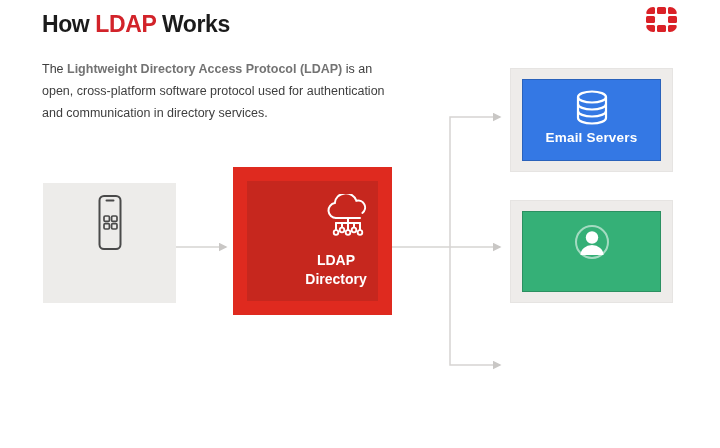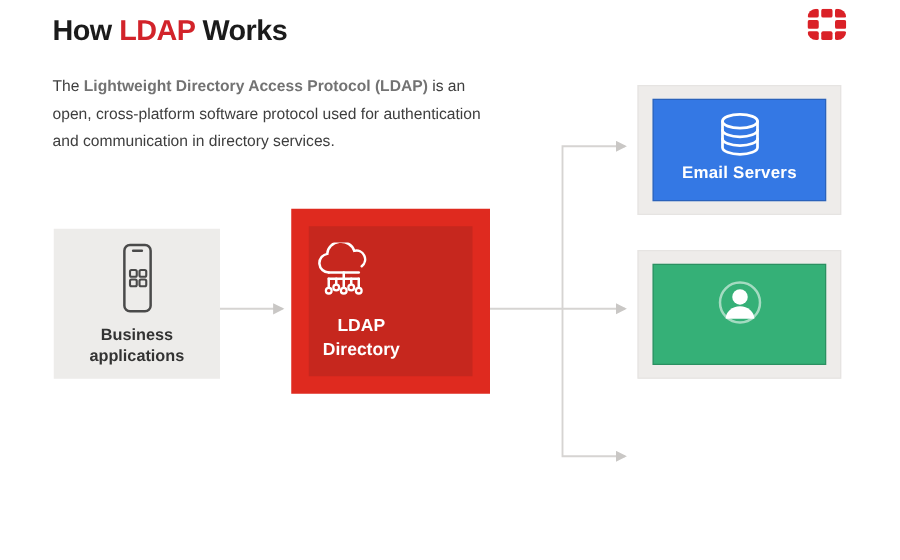--- a/index.html
+++ b/index.html
@@ -19,21 +19,21 @@
   .logo div.hole{background:transparent;}
   
   .wires{position:absolute;left:0;top:0;z-index:0;}
   
   .source-box{position:absolute;left:43px;top:183px;width:133px;height:120px;background:#edecea;z-index:1;
     display:flex;flex-direction:column;align-items:center;justify-content:flex-start;padding-top:11px;box-sizing:border-box;}
   .source-box .lbl{margin-top:7px;width:104px;text-align:center;font-size:13px;font-weight:700;color:#333;line-height:17px;}
   
   .hub-box{position:absolute;left:233px;top:167px;width:159px;height:148px;background:#df2a1f;z-index:1;
     padding:14px;box-sizing:border-box;}
-  .hub-inner{width:100%;height:100%;background:#c6271e;display:flex;flex-direction:column;align-items:flex-start;
+  .hub-inner{width:100%;height:100%;background:#c6271e;display:flex;flex-direction:column;align-items:flex-end;
     justify-content:center;box-sizing:border-box;}
   .hub-inner .lbl{margin-top:9px;width:84px;text-align:center;font-size:14px;font-weight:700;color:#fff;line-height:19px;}
   
   .frame{position:absolute;left:510px;width:163px;background:#eeecea;border:1px solid #e6e4e2;box-sizing:border-box;z-index:1;}
   .frame-email{top:68px;height:104px;}
   .frame-user{top:200px;height:103px;}
   .frame-printer{top:332px;height:103px;}
   .card{position:absolute;left:11px;right:11px;top:10px;bottom:10px;border:1px solid rgba(0,0,0,0.18);
     display:flex;flex-direction:column;align-items:center;justify-content:flex-start;
     padding:8px 0 10px 0;box-sizing:border-box;}
@@ -82,21 +82,20 @@
     <svg class="ico" width="38" height="58" viewBox="0 0 38 58" fill="none" stroke="#4a4a4a" stroke-width="2" stroke-linecap="round">
       <rect x="8.5" y="2" width="21" height="53" rx="4.5"></rect>
       <path d="M15.5,6.5 h7"></path>
       <g stroke-width="1.7">
         <rect x="13" y="22" width="5.4" height="5.4" rx="1.2"></rect>
         <rect x="20.6" y="22" width="5.4" height="5.4" rx="1.2"></rect>
         <rect x="13" y="29.6" width="5.4" height="5.4" rx="1.2"></rect>
         <rect x="20.6" y="29.6" width="5.4" height="5.4" rx="1.2"></rect>
       </g>
     </svg>
-    <div class="lbl">Business applications</div>
   </div>
 
   <div class="hub-box">
     <div class="hub-inner">
       <svg class="ico" width="58" height="48" viewBox="0 0 58 48" fill="none" stroke="#ffffff" stroke-width="2" stroke-linecap="round">
         <path d="M16,24 a7.5,7.5 0 0 1 -1.2,-14.9 a11,10 0 0 1 21.6,-2.4 a7,7 0 0 1 6,12.3"></path>
         <path d="M16,24 H40"></path>
         <path d="M28,24 V29"></path>
         <path d="M16,29 H40"></path>
         <path d="M16,29 V35.5"></path>

